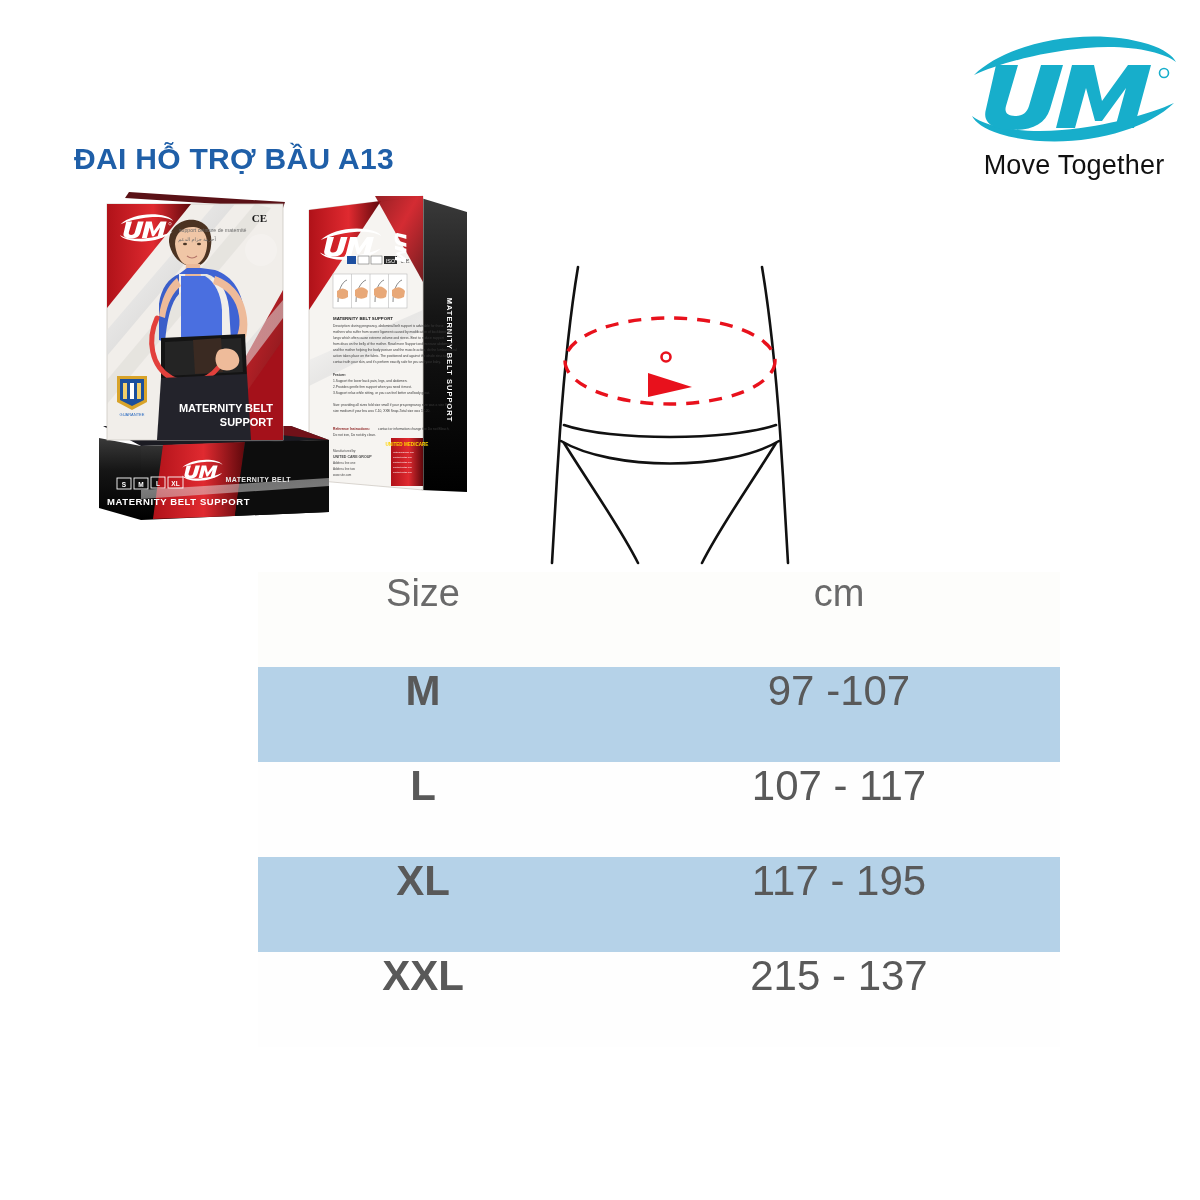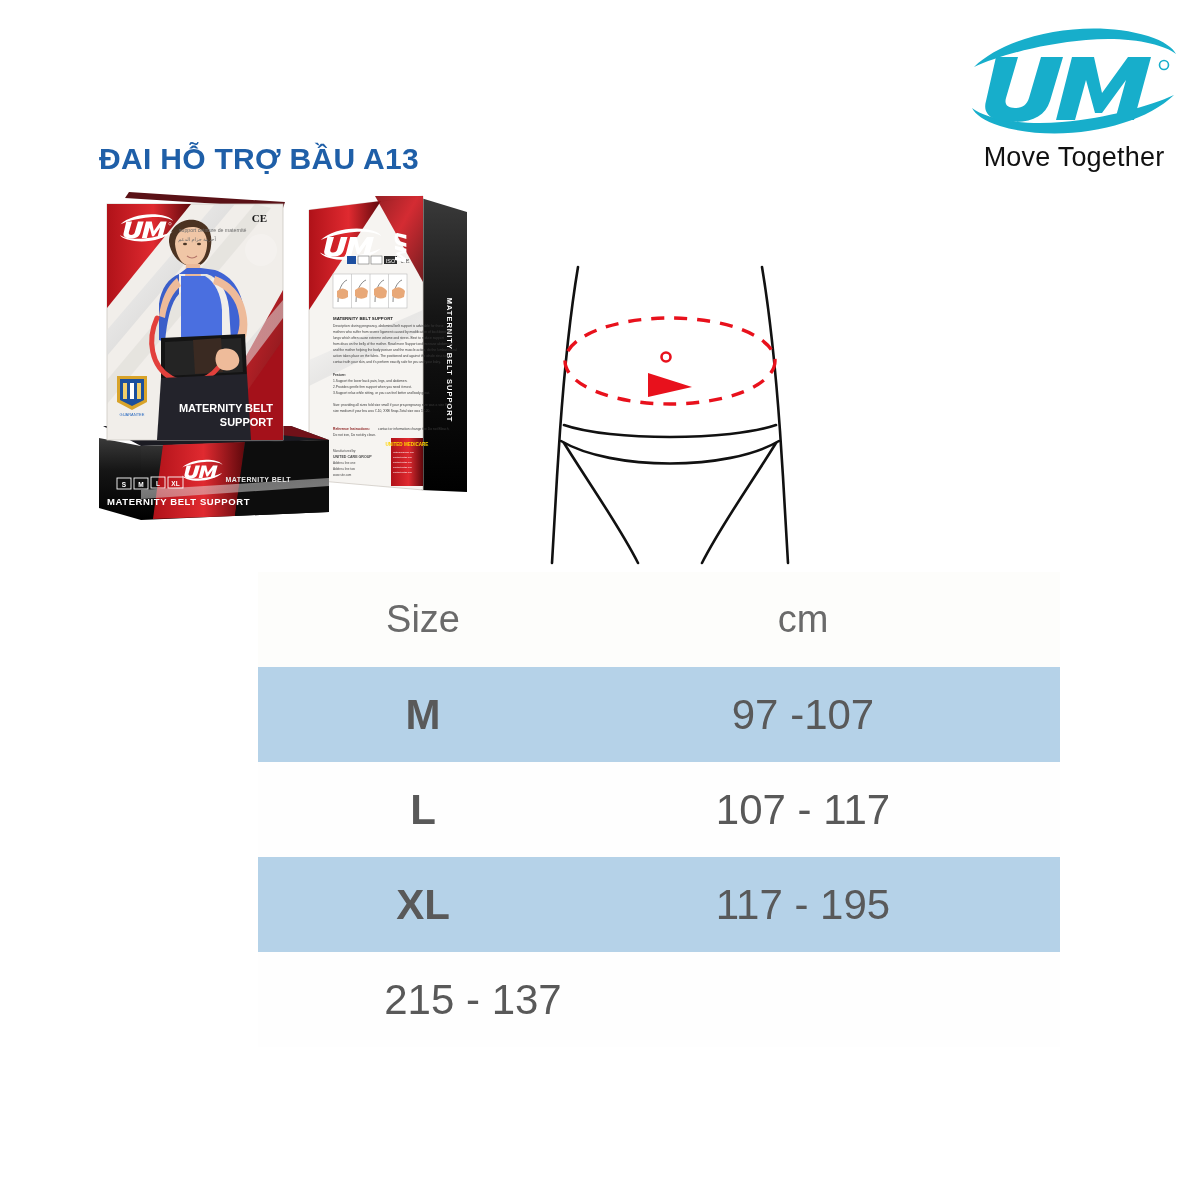--- a/index.html
+++ b/index.html
@@ -16,41 +16,41 @@
     position: relative;
     width: 1200px;
     height: 1200px;
     background: #ffffff;
   }
 
   
   #logo-block {
     position: absolute;
     left: 968px;
-    top: 20px;
+    top: 28px;
     width: 212px;
     height: 170px;
   }
   #logo-mark { position: absolute; left: 0; top: 0; width: 212px; height: 120px; }
   #logo-tagline {
     position: absolute;
     left: 0; top: 122px;
     width: 212px;
     text-align: center;
     font-size: 27px;
     font-weight: 400;
     color: #111111;
     letter-spacing: 0.2px;
     font-family: "Liberation Sans", sans-serif;
   }
 
   
   #product-title {
     position: absolute;
-    left: 99px;
+    left: 74px;
     top: 142px;
     font-size: 30px;
     font-weight: bold;
     color: #1f5fa8;
     letter-spacing: 0.3px;
     white-space: nowrap;
     text-align: center;
   }
 
   
@@ -76,23 +76,24 @@
     position: absolute;
     left: 258px;
     top: 572px;
     width: 802px;
     height: 474px;
     background: #fdfdfb;
   }
   .trow {
     position: relative;
     display: flex;
-    align-items: center;
+    align-items: flex-start;
     height: 95px;
     width: 100%;
+    gap: 36px;
   }
   .trow.head { height: 95px; background: #fdfdfb; }
   .trow.alt  { background: #b5d2e8; }
   .trow.plain{ background: #fefefe; }
 
   .cell-size {
     width: 330px;
     text-align: center;
     color: #595959;
     font-family: "Liberation Sans", sans-serif;
@@ -432,18 +433,19 @@
       <div class="cell-size">L</div>
       <div class="cell-val">107 - 117</div>
     </div>
 
     <div class="trow body alt">
       <div class="cell-size">XL</div>
       <div class="cell-val">117 - 195</div>
     </div>
 
     <div class="trow body plain">
+      <div class="cell-size">XXL</div>
       <div class="cell-val">215 - 137</div>
     </div>
 
   </div>
 
 </div>
 
 </body></html>

